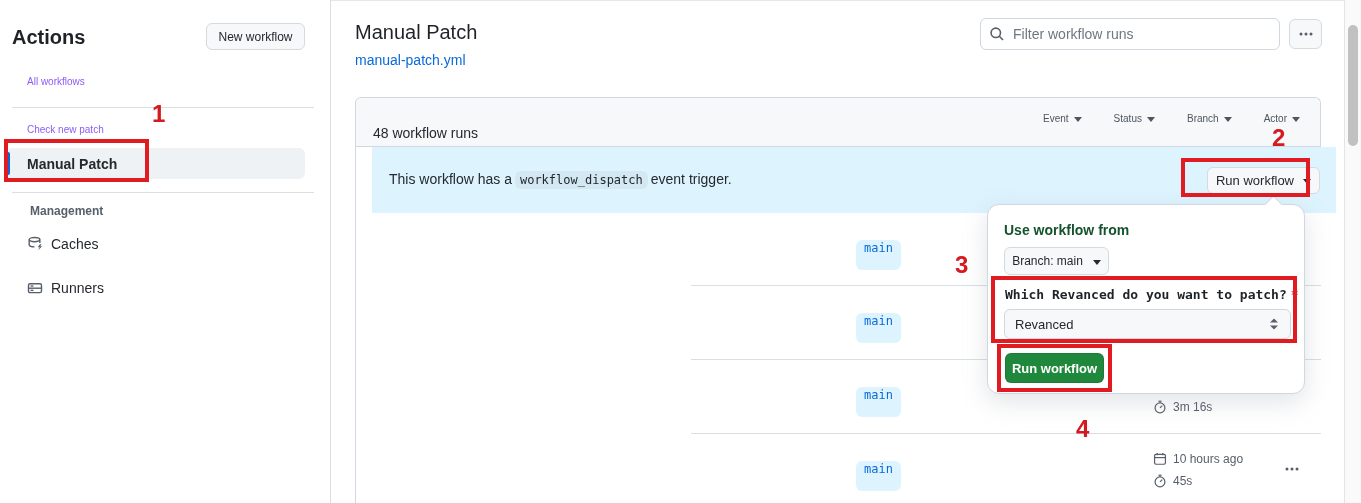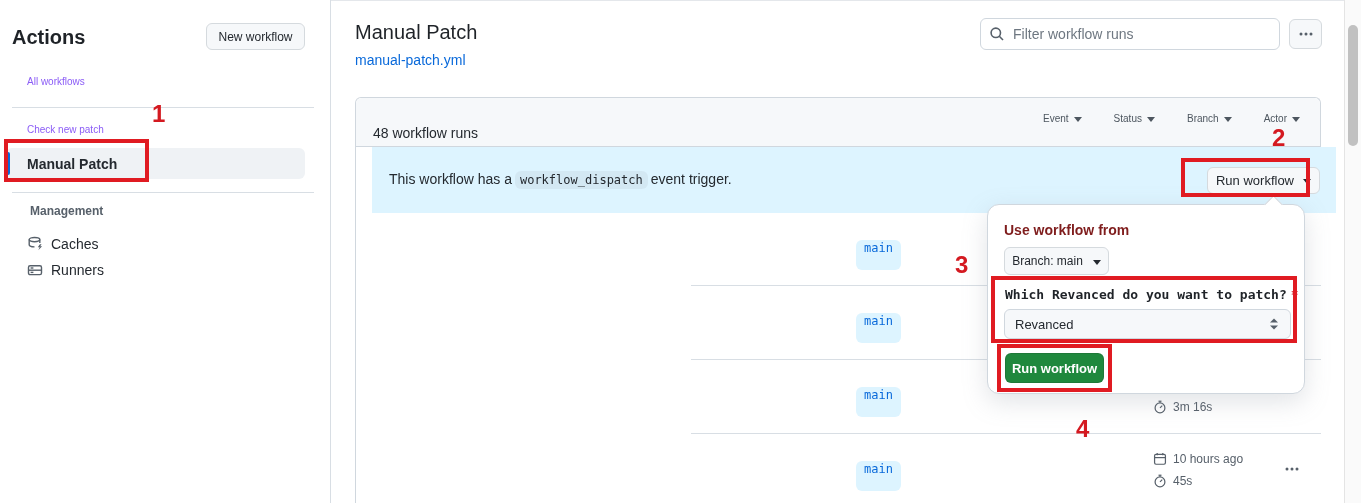--- a/index.html
+++ b/index.html
@@ -51,21 +51,21 @@
   
   .run-row { position:absolute; left:0; width:966px; background:#fff; }
   .row-divider { position:absolute; left:335px; top:0; width:630px; height:1px; background:#d8dee4; }
   .branch-badge { position:absolute; left:500px; font-family:"DejaVu Sans Mono","Liberation Mono",monospace; font-size:12px; color:#0969da; background:#ddf4ff; border-radius:6px; padding:1px 8px 15px; cursor:pointer; }
   .row-meta { position:absolute; left:797px; display:flex; align-items:center; gap:6px; font-size:12px; color:#57606a; }
   .row-kebab { position:absolute; left:921px; width:30px; height:24px; display:flex; align-items:center; justify-content:center; color:#57606a; cursor:pointer; background:transparent; border:none; }
 
   
   .run-dialog { position:absolute; left:987px; top:204px; width:318px; height:190px; background:#fff; border:1px solid #d0d7de; border-radius:12px; box-shadow:0 8px 24px rgba(140,149,159,0.25); z-index:20; }
   .dialog-notch { position:absolute; left:279px; top:-7px; width:13px; height:13px; background:#fff; border-left:1px solid #d0d7de; border-top:1px solid #d0d7de; transform:rotate(45deg); }
-  .dialog-heading { position:absolute; left:16px; top:17px; font-size:14px; font-weight:700; color:#7f1d1d; }
+  .dialog-heading { position:absolute; left:16px; top:17px; font-size:14px; font-weight:700; color:#14532d; }
   .branch-selector { position:absolute; left:16px; top:42px; width:105px; height:28px; font-size:12px; gap:5px; }
   .dialog-input-label { position:absolute; left:17px; top:82px; font-family:"DejaVu Sans Mono","Liberation Mono",monospace; font-size:13px; font-weight:700; color:#1f2328; }
   .required-star { color:#cf222e; font-weight:700; margin-left:4px; }
   .dialog-select { position:absolute; left:16px; top:104px; width:287px; height:30px; background:#f6f8fa; border:1px solid #d0d7de; border-radius:6px; display:flex; align-items:center; padding:0 10px; font-size:13px; color:#24292f; cursor:pointer; }
   .dialog-select .sel-value { flex:1; }
   .dialog-submit { position:absolute; left:17px; top:148px; width:99px; height:30px; background:#1f883d; border:1px solid rgba(27,31,36,0.15); border-radius:6px; color:#ffffff; font-size:13px; font-weight:700; display:flex; align-items:center; justify-content:center; cursor:pointer; }
 
   
   .ann-box { position:absolute; border:4px solid #e01b22; z-index:40; pointer-events:none; }
   .ann-num { position:absolute; font-size:24px; font-weight:700; color:#d41920; z-index:41; font-family:"Liberation Sans",sans-serif; }
@@ -98,21 +98,21 @@
 
     <div class="sb-icon-item" style="top:236px;">
       <svg class="octicon" width="16" height="16" viewBox="0 0 16 16" fill="none" stroke="currentColor" stroke-width="1.4">
         <ellipse cx="7.5" cy="3.6" rx="5.3" ry="2.1"></ellipse>
         <path d="M2.2 3.6 v5.2 c0 1.16 2.37 2.1 5.3 2.1 M12.8 3.6 v3.4"></path>
         <path d="M12.9 8.2 l-2.1 3.1 h1.9 l-1.4 3 l3.8-4.1 h-2 l1.5-2z" fill="currentColor" stroke="none"></path>
       </svg>
       <span>Caches</span>
     </div>
 
-    <div class="sb-icon-item" style="top:262px;">
+    <div class="sb-icon-item" style="top:280px;">
       <svg class="octicon" width="16" height="16" viewBox="0 0 16 16" fill="none" stroke="currentColor" stroke-width="1.4">
         <rect x="1.5" y="3.8" width="13" height="8.8" rx="1.6"></rect>
         <line x1="1.5" y1="8.2" x2="14.5" y2="8.2"></line>
         <line x1="3.6" y1="6" x2="6.4" y2="6"></line>
         <line x1="3.6" y1="10.4" x2="6.4" y2="10.4"></line>
       </svg>
       <span>Runners</span>
     </div>
   </aside>
 

